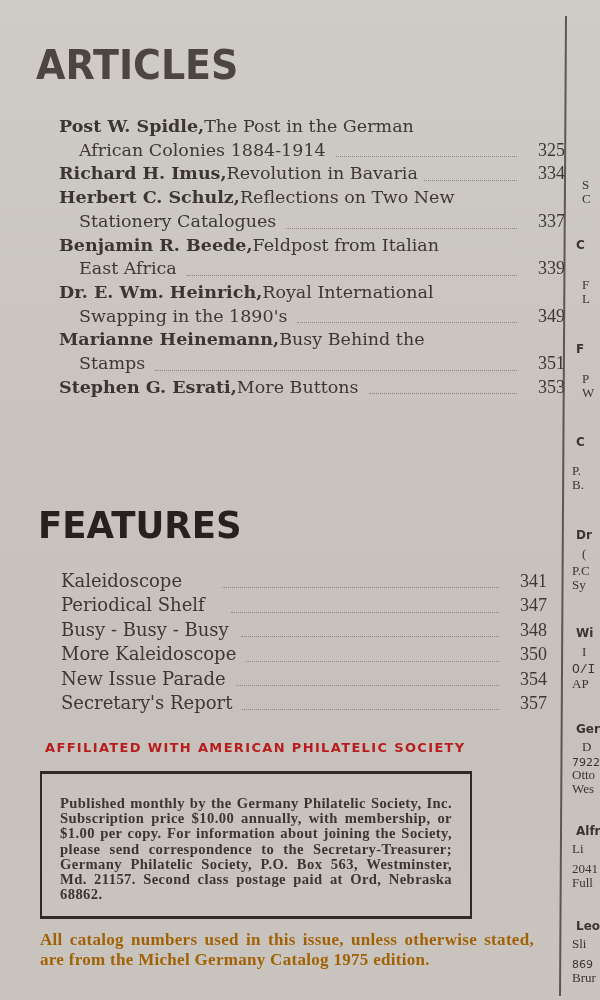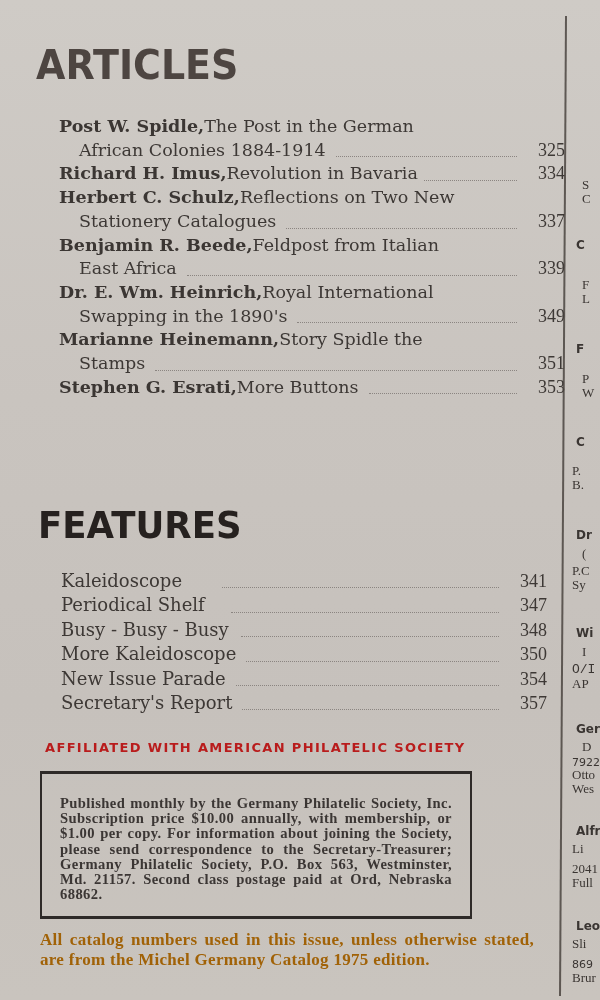--- a/index.html
+++ b/index.html
@@ -231,21 +231,21 @@
         </div>
       <div class="toc-line indent">
           <span>Swapping in the 1890's</span>
           <span class="leader"></span>
           <span class="page-num">349</span>
         </div>
     </li>
     <li class="toc-entry">
       <div class="toc-line">
           <span class="author">Marianne Heinemann,</span>
-          <span> Story Spidle the</span>
+          <span> Busy Behind the</span>
         </div>
       <div class="toc-line indent">
           <span>Stamps</span>
           <span class="leader"></span>
           <span class="page-num">351</span>
         </div>
     </li>
     <li class="toc-entry">
       <div class="toc-line">
           <span class="author">Stephen G. Esrati,</span>

